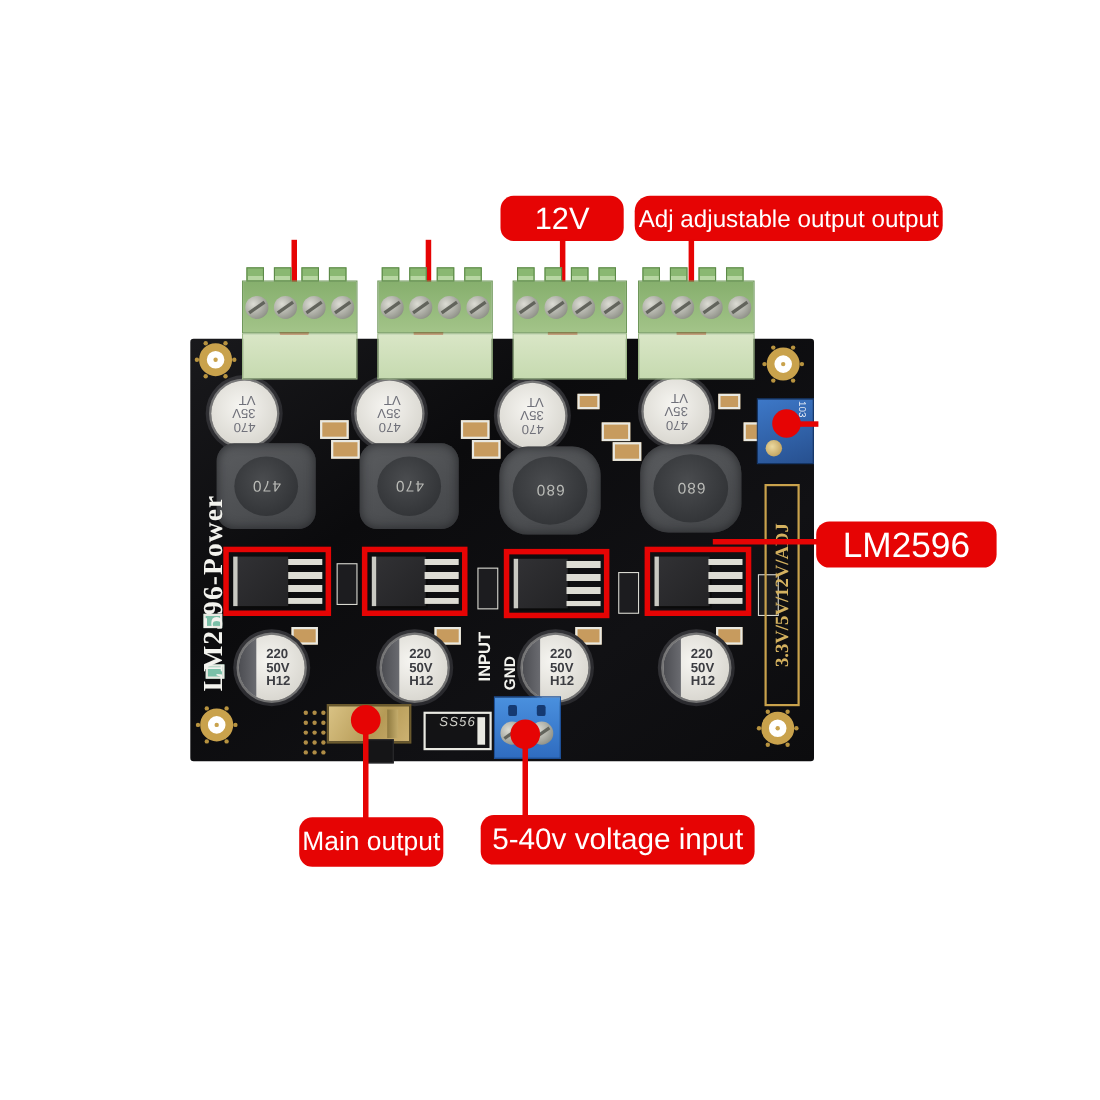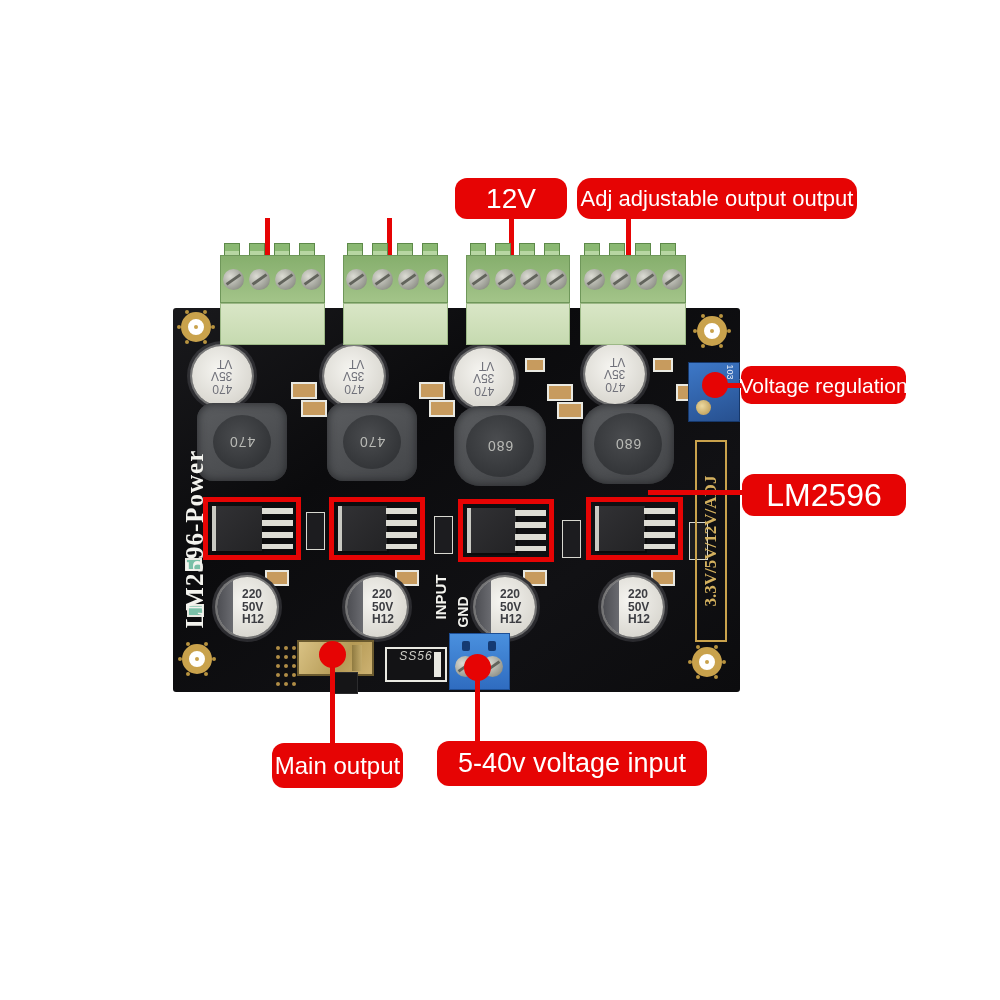--- a/index.html
+++ b/index.html
@@ -374,26 +374,25 @@
     <div class="screw" style="position:absolute;left:5px;top:22px;">
         <i></i>
       </div>
     <div class="screw" style="position:absolute;left:32px;top:22px;">
         <i></i>
       </div>
   </div>
 
   <div class="leadH" style="left:716px;top:383px;width:28px;"></div>
   <div class="dot" style="left:702px;top:372px;width:26px;height:26px;"></div>
-  <div class="callout" style="left:741px;top:366px;width:165px;height:38px;font-size:21px;border-radius:10px;">Voltage regulation</div>
 
   <div class="leadH" style="left:648px;top:490px;width:96px;"></div>
   <div class="callout" style="left:742px;top:474px;width:164px;height:42px;font-size:32px;">LM2596</div>
 
   <div class="leadV" style="left:330px;top:654px;height:90px;"></div>
   <div class="dot" style="left:319px;top:641px;"></div>
   <div class="callout" style="left:272px;top:743px;width:131px;height:45px;font-size:24px;">Main output</div>
 
   <div class="leadV" style="left:475px;top:667px;height:75px;"></div>
   <div class="dot" style="left:464px;top:654px;"></div>
-  <div class="callout" style="left:437px;top:741px;width:270px;height:45px;font-size:27px;">5-40v voltage input</div>
+  <div class="callout" style="left:437px;top:741px;width:249px;height:45px;font-size:27px;">5-40v voltage input</div>
 
 </div>
 
 </body></html>

